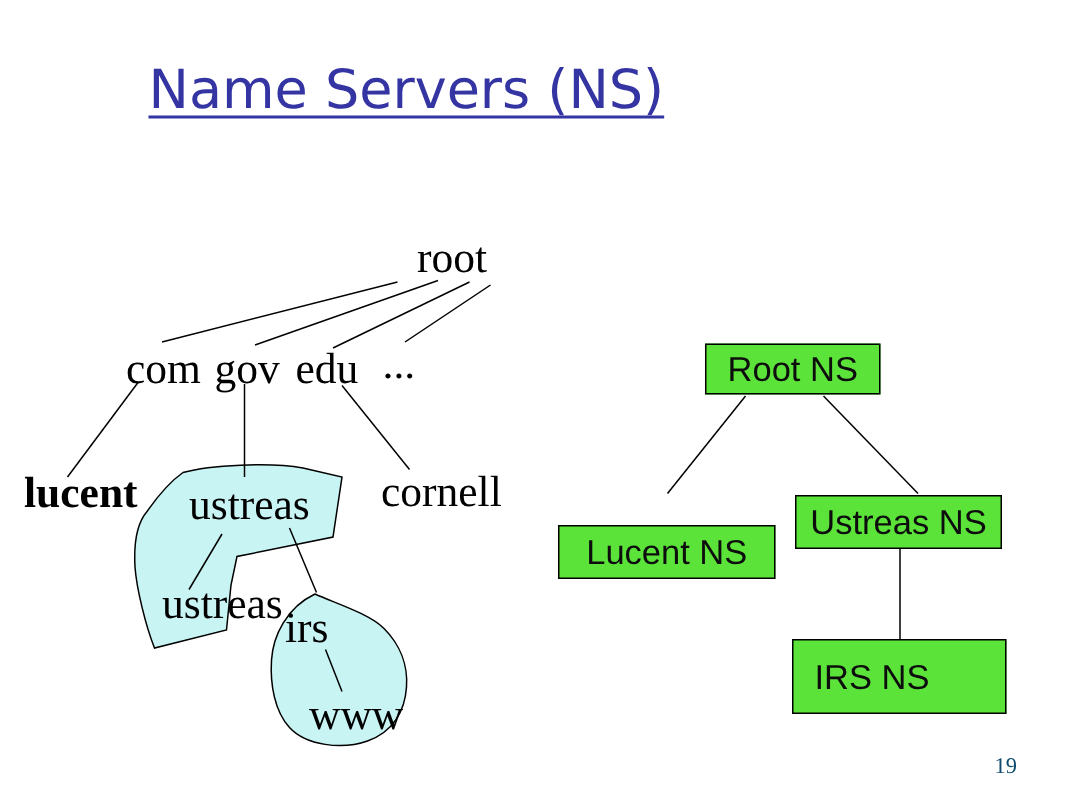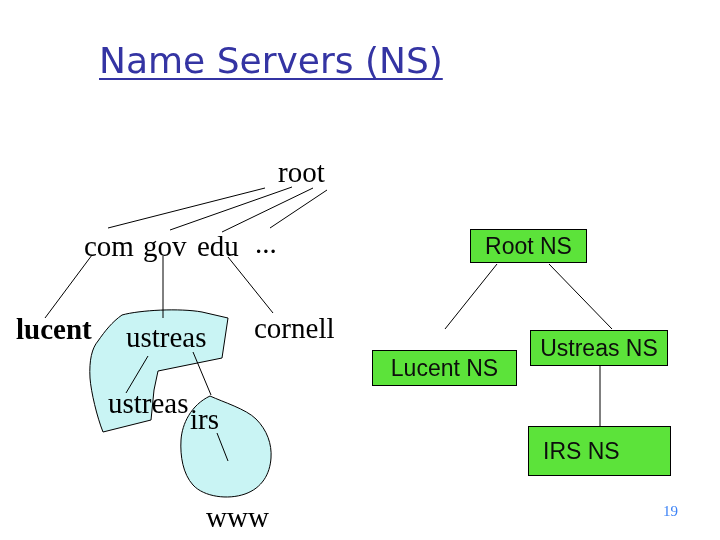--- a/index.html
+++ b/index.html
@@ -44,21 +44,21 @@
     font-size:23px;
     color:#0d0d0d;
     white-space:nowrap;
   }
   .ns-box.left-text{justify-content:flex-start;padding-left:14px;}
   .page-number{
     position:absolute;
     left:663px;top:503px;
     font-family:"Liberation Serif", serif;
     font-size:15px;
-    color:#3b82f6;
+    color:#0c4a6e;
   }
 </style>
 </head>
 <body>
 
 <div class="slide">
 
   <div class="title">Name Servers (NS)</div>
 
   <svg class="diagram-svg" width="720" height="540" viewBox="0 0 720 540" xmlns="http://www.w3.org/2000/svg">
@@ -111,21 +111,21 @@
   <div class="tree-label" style="left:278px;top:161px;">root</div>
   <div class="tree-label" style="left:84px;top:235px;">com</div>
   <div class="tree-label" style="left:143px;top:235px;">gov</div>
   <div class="tree-label" style="left:197px;top:235px;text-align:right;">edu</div>
   <div class="tree-label" style="left:255px;top:232px;">...</div>
   <div class="tree-label" style="left:16px;top:318px;font-weight:bold;">lucent</div>
   <div class="tree-label" style="left:126px;top:326px;">ustreas</div>
   <div class="tree-label" style="left:254px;top:317px;">cornell</div>
   <div class="tree-label" style="left:108px;top:392px;">ustreas</div>
   <div class="tree-label" style="left:190px;top:408px;">irs</div>
-  <div class="tree-label" style="left:206px;top:466px;margin-top:40px;">www</div>
+  <div class="tree-label" style="left:206px;top:466px;">www</div>
 
   <div class="ns-box" style="left:470px;top:229px;width:117px;height:34px;">Root NS</div>
   <div class="ns-box" style="left:372px;top:330px;width:145px;height:36px;margin-top:20px;">Lucent NS</div>
   <div class="ns-box" style="left:530px;top:330px;width:138px;height:36px;">Ustreas NS</div>
   <div class="ns-box left-text" style="left:528px;top:426px;width:143px;height:50px;">IRS NS</div>
 
   <div class="page-number">19</div>
 
 </div>
 

